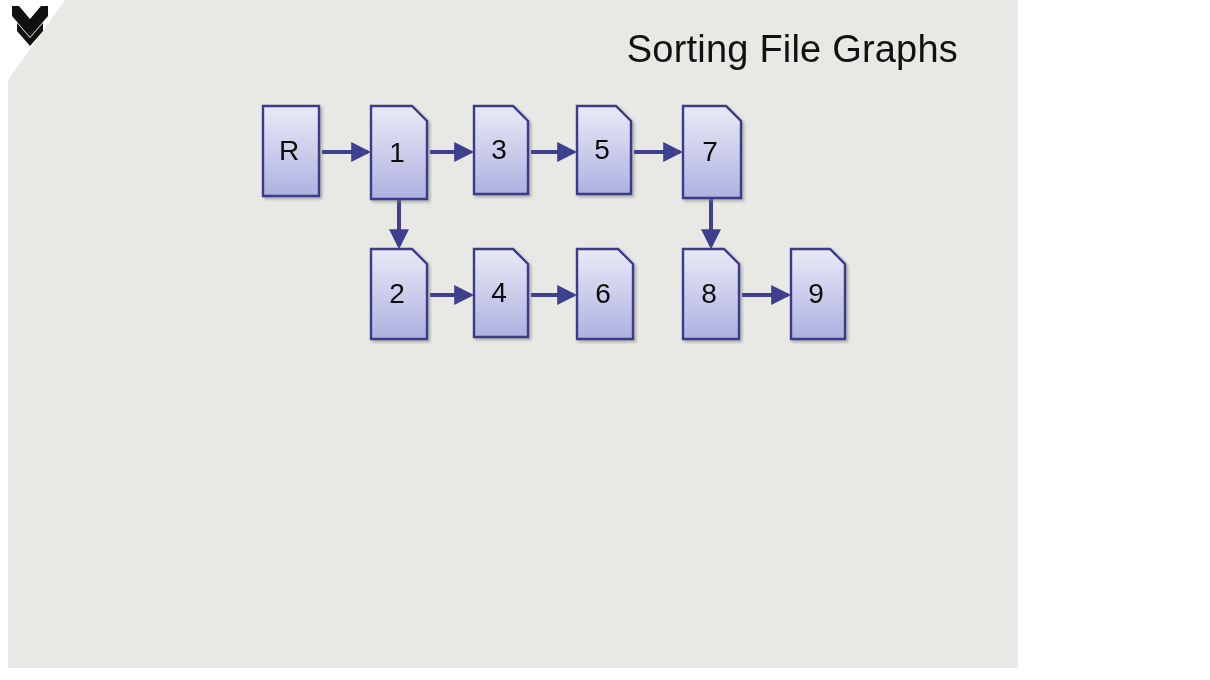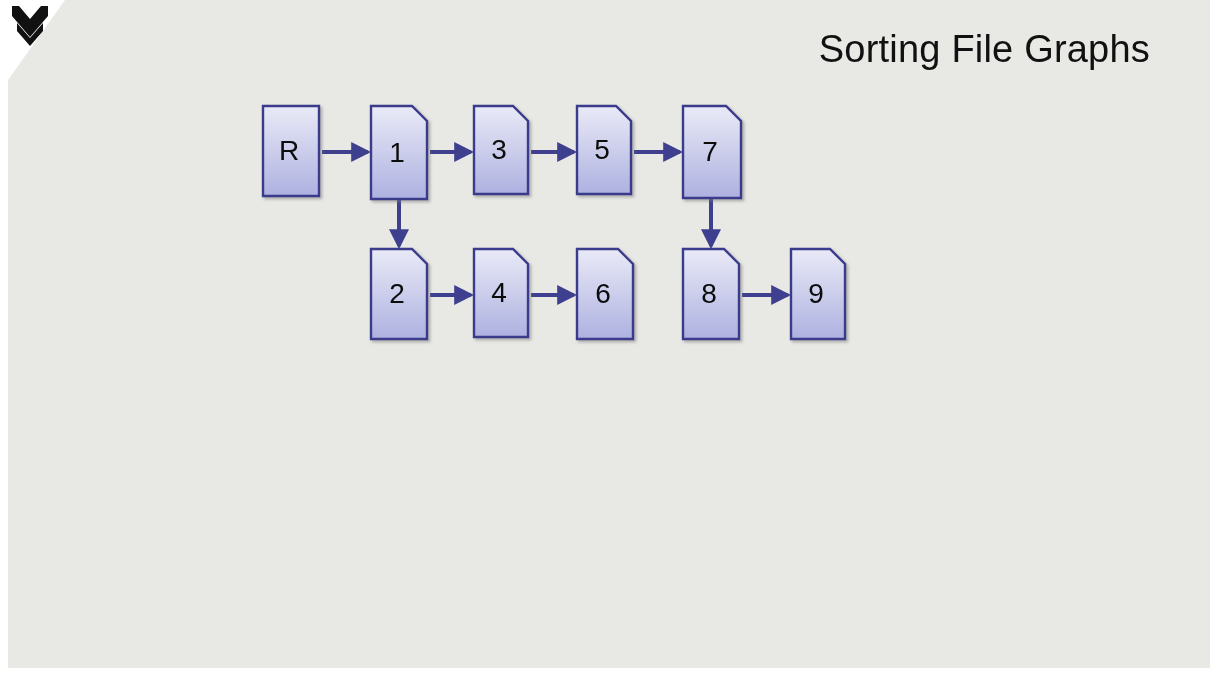--- a/index.html
+++ b/index.html
@@ -9,21 +9,21 @@
   }
   body {
     width: 1210px;
     height: 680px;
     overflow: hidden;
     font-family: "Liberation Sans", sans-serif;
   }
 
   #slide {
     position: relative;
-    width: 1210px;
+    width: 1018px;
     height: 680px;
     background: #ffffff;
     overflow: hidden;
   }
 
   
   .slide-bg {
     position: absolute;
     left: 8px;
     top: 0px;

